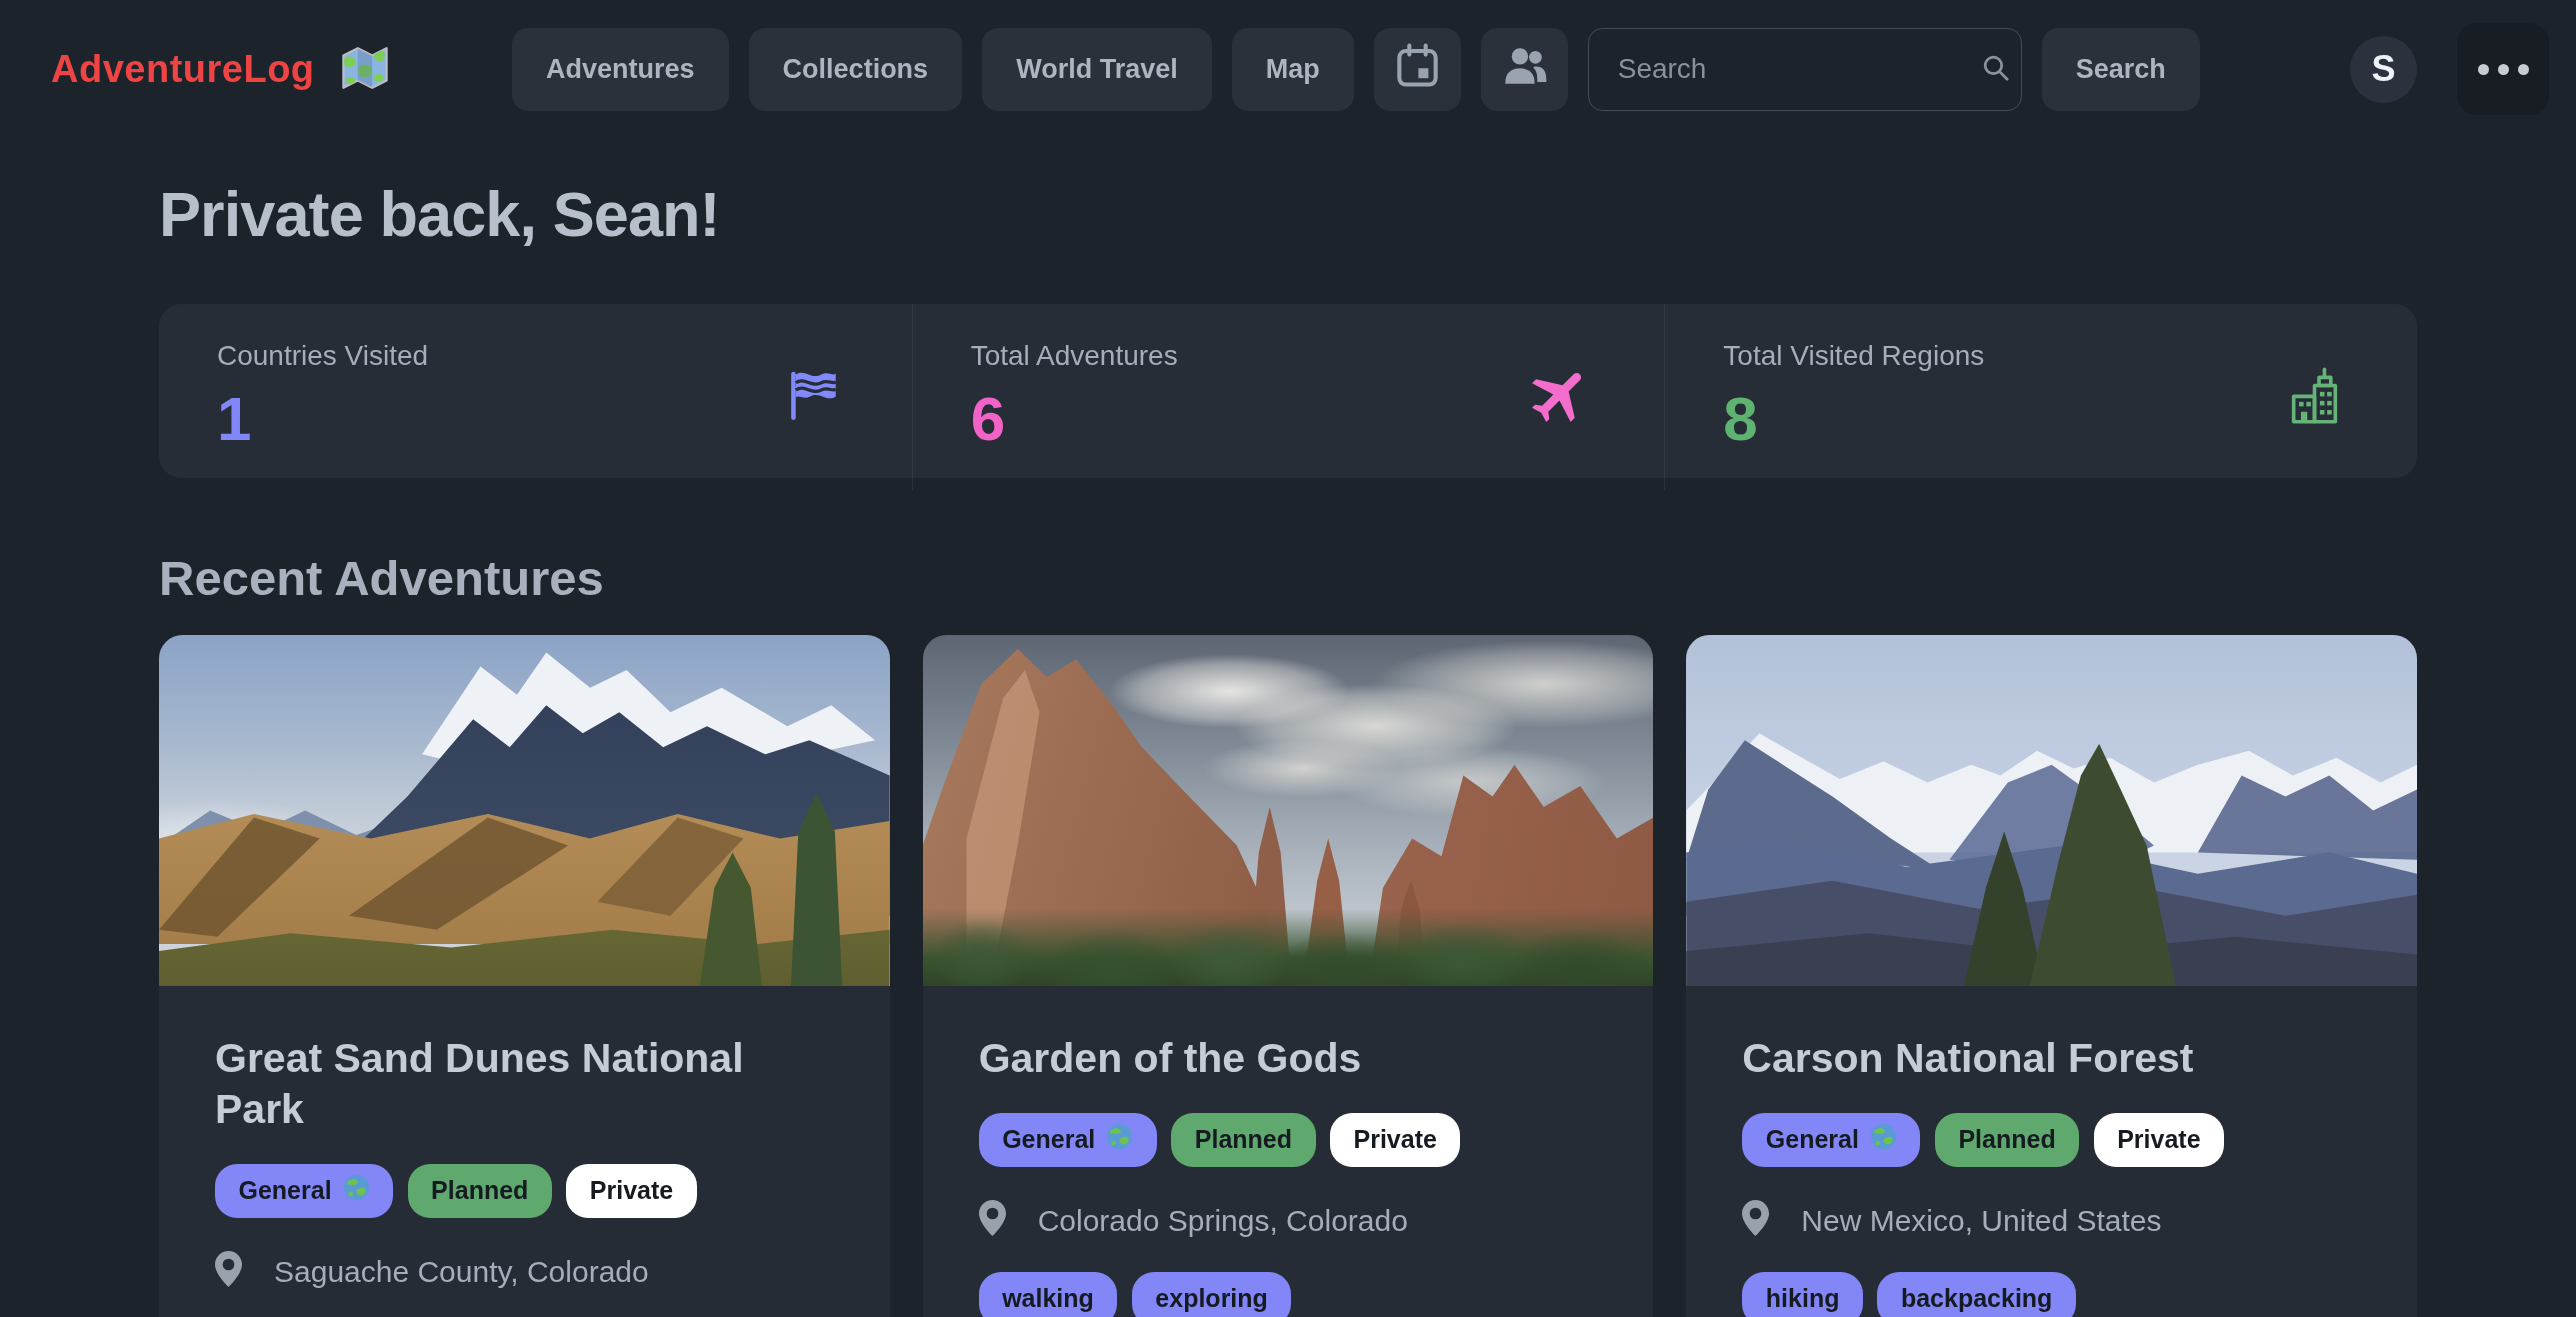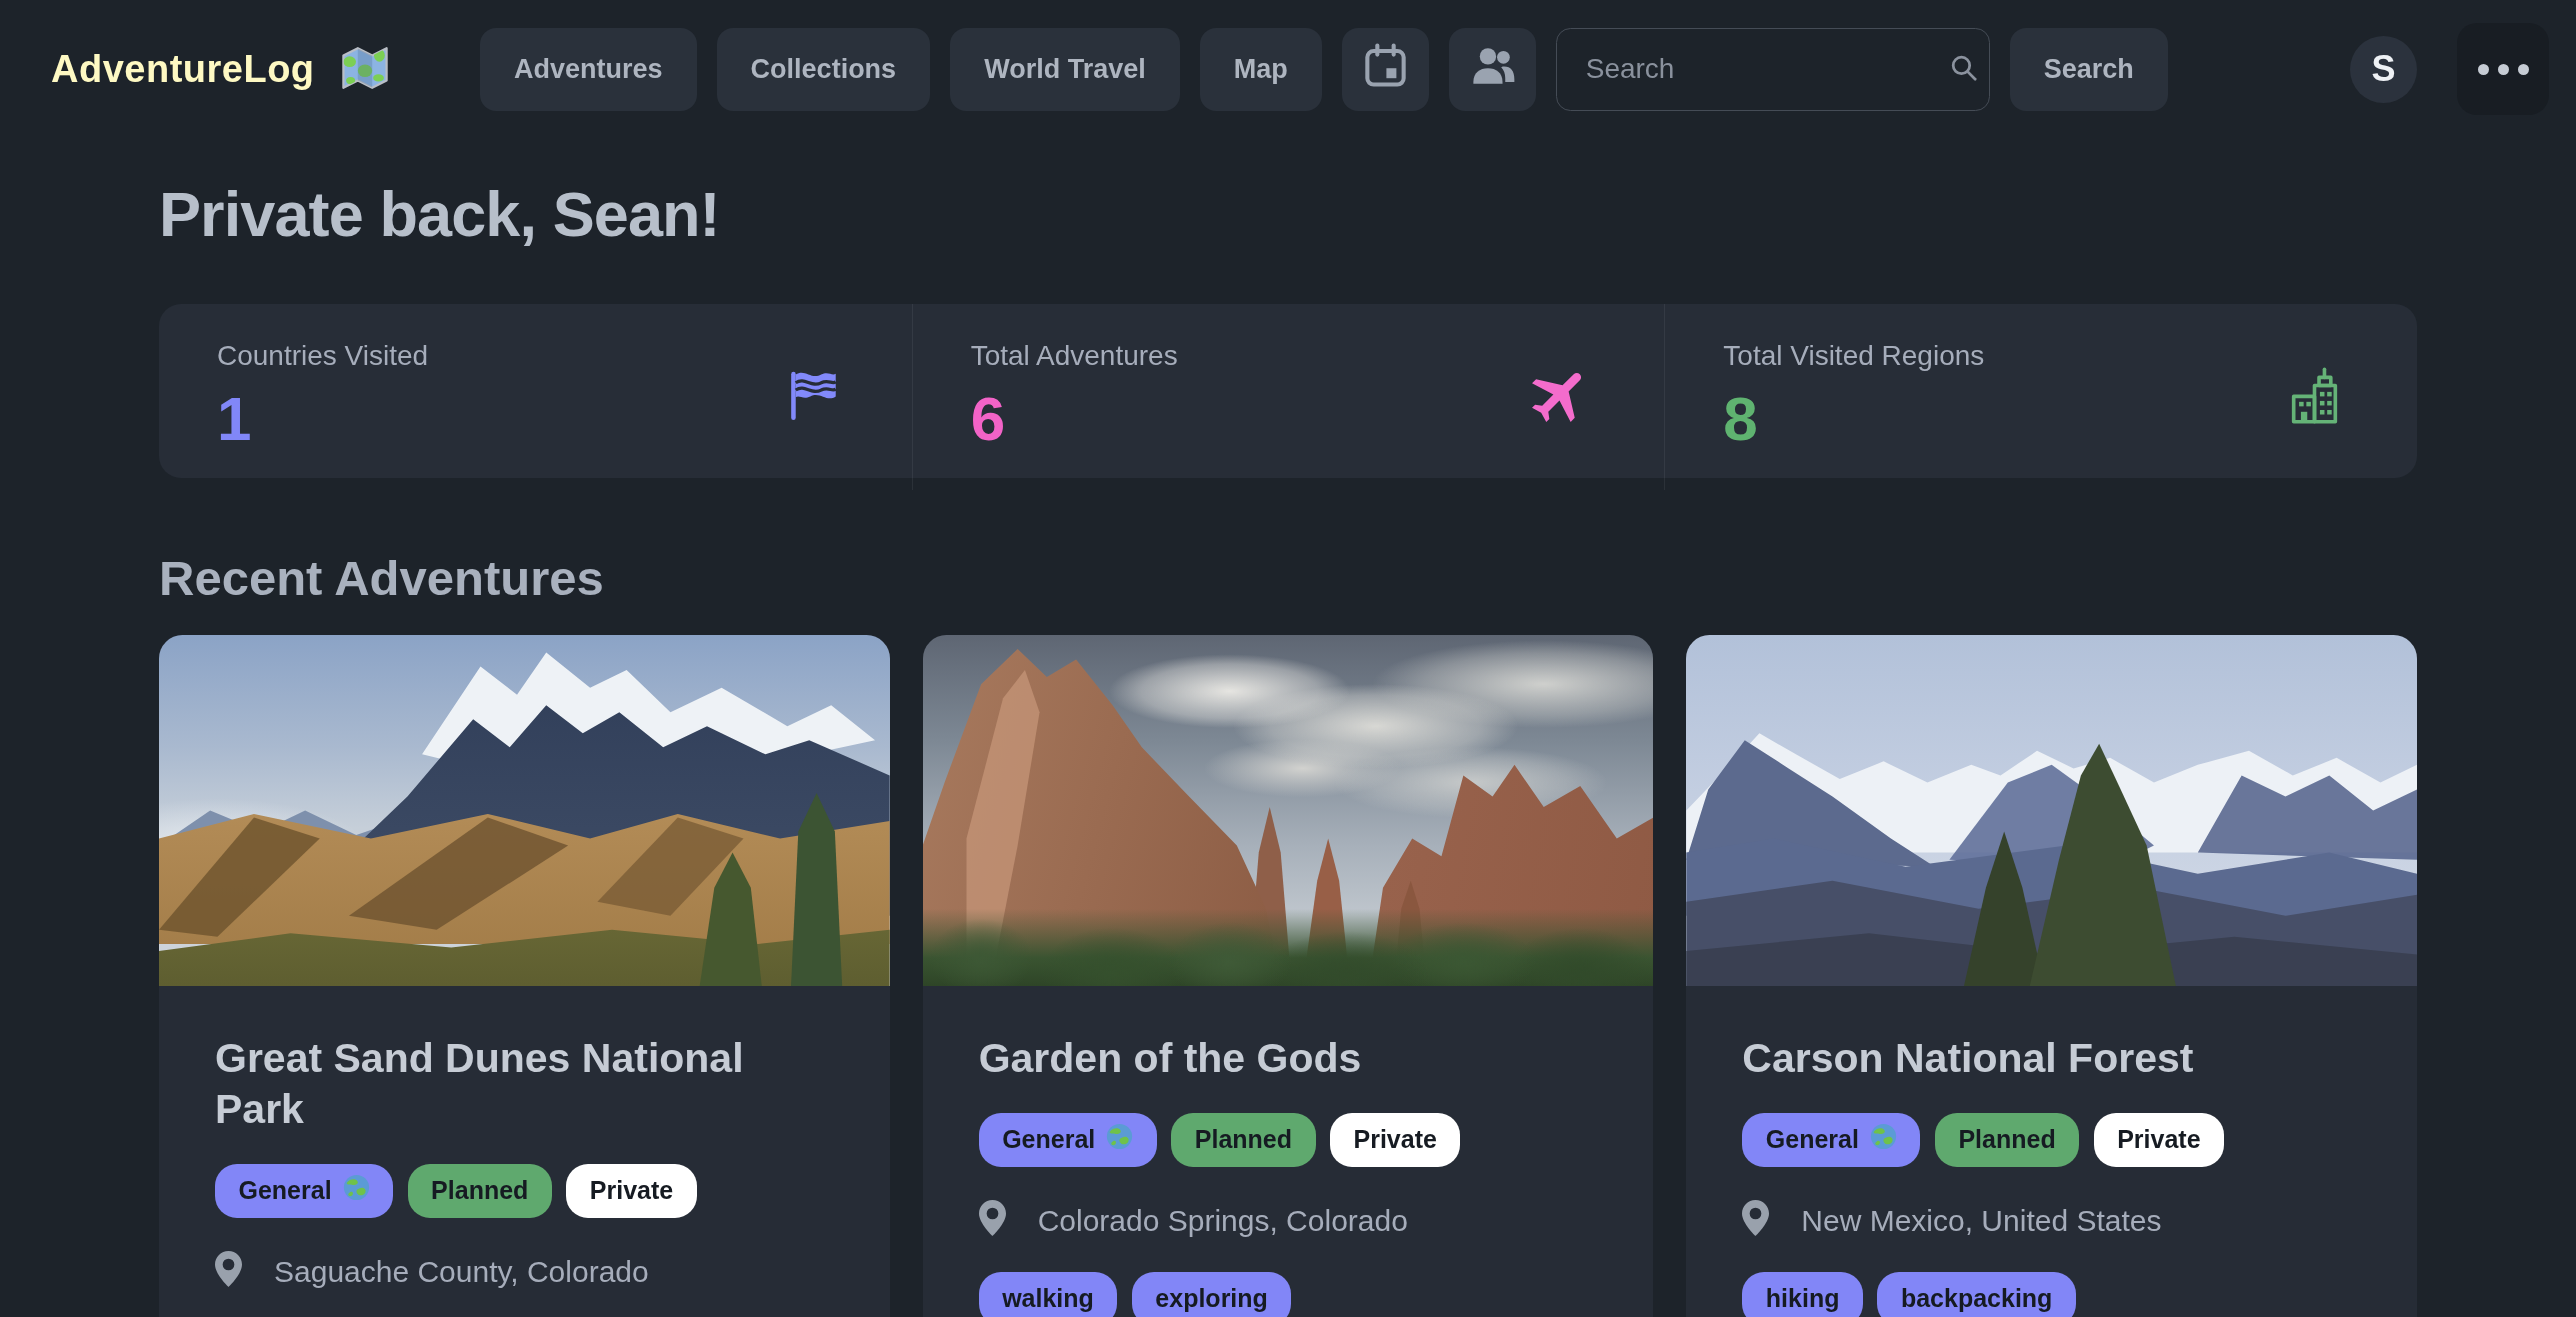--- a/index.html
+++ b/index.html
@@ -6,22 +6,22 @@
   html,body { width:2576px; height:1318px; }
   body {
     background:#1d232a;
     font-family:"Liberation Sans", sans-serif;
     color:#a6adbb;
     overflow:hidden;
   }
   
   .navbar { height:138px; display:flex; align-items:center; padding:0 27px 0 51px; }
   .brand { display:flex; align-items:center; gap:23.5px; }
-  .brand-name { font-size:38px; font-weight:700; color:#fef9c3; letter-spacing:0.5px; }
-  .nav-group { display:flex; align-items:center; gap:20px; margin-left:88px; }
+  .brand-name { font-size:38px; font-weight:700; color:#ef4444; letter-spacing:0.5px; }
+  .nav-group { display:flex; align-items:center; gap:20px; margin-left:120px; }
   .nav-btn {
     height:83px; padding:0 34px; background:#2a313b; border:none; cursor:pointer;
     border-radius:16.3px; color:#aeb5c0; font-size:27px; font-weight:600;
     font-family:"Liberation Sans", sans-serif;
     display:inline-flex; align-items:center; justify-content:center;
   }
   .icon-btn { width:87px; padding:0; }
   .search-wrap {
     width:434px; height:83px; border:1.8px solid #454c56; border-radius:14.5px;
     display:flex; align-items:center; padding:0 23.5px 0 29px; background:transparent;

